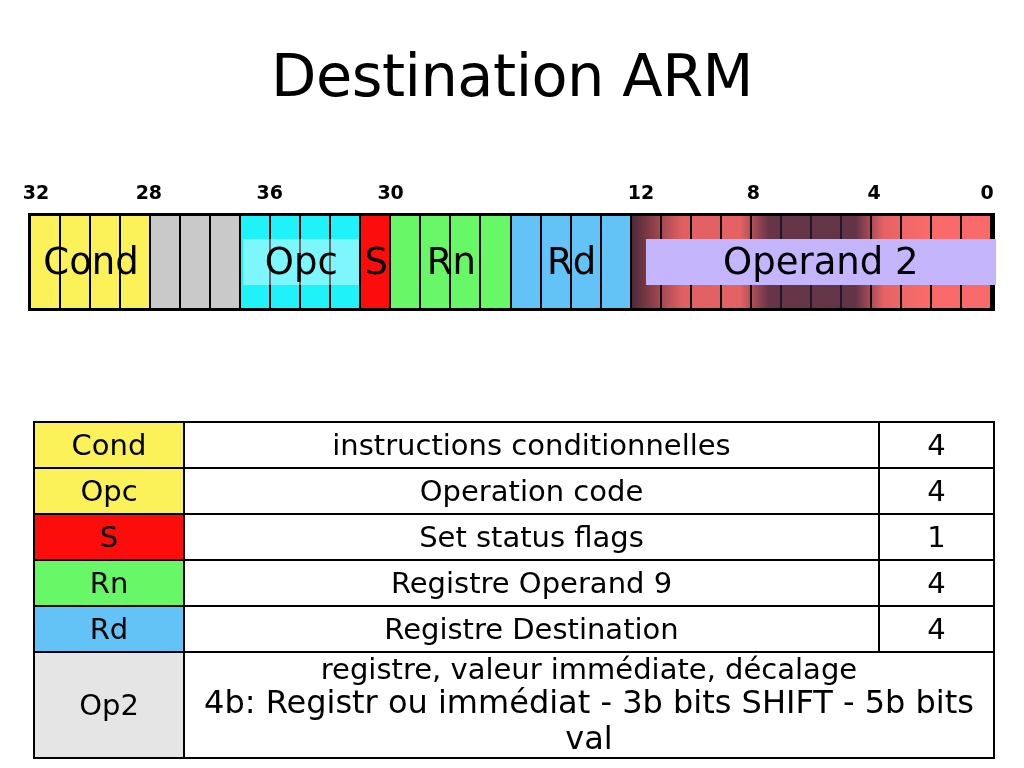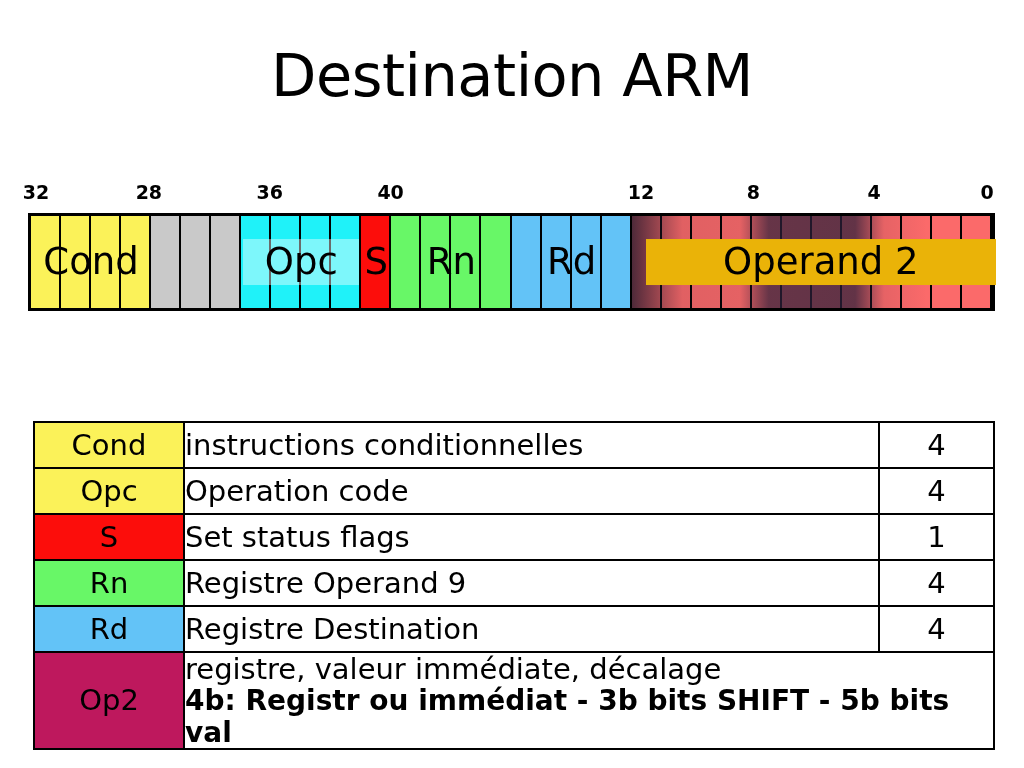--- a/index.html
+++ b/index.html
@@ -105,43 +105,43 @@
     font-family:"DejaVu Sans", sans-serif;
     color:#000;
   }
   td.swatch{
     width:148px;
     text-align:center;
     font-size:29px;
     line-height:1.05;
   }
   td.desc{
-    text-align:left;
+    text-align:center;
     font-size:29px;
     line-height:1.12;
   }
   td.count{
     width:113px;
     text-align:center;
     font-size:29px;
   }
   tr.row-std td{ height:44px; }
   tr.row-tall td{ height:84px; }
-  .desc-line2{ display:block; font-weight:700; font-size:28px; }
+  .desc-line2{ display:block; font-weight:400; font-size:32px; }
 </style>
 </head>
 <body>
 
 <div id="title">Destination ARM</div>
 
 <div id="ruler">
     <div class="tick-label" style="left: 8px; text-align: right;">32</div>
     <div class="tick-label" style="left: 120.875px;">28</div>
     <div class="tick-label" style="left: 241.75px;">36</div>
-    <div class="tick-label" style="left: 362.625px;">40</div>
+    <div class="tick-label" style="left: 362.625px;">30</div>
     <div class="tick-label" style="left: 483.5px; margin-top: 48px;">16</div>
     <div class="tick-label" style="left: 613px;">12</div>
     <div class="tick-label" style="left: 725.25px;">8</div>
     <div class="tick-label" style="left: 846.125px;">4</div>
     <div class="tick-label" style="left: 959px;">0</div>
   </div>
 
 <div id="bitfield">
     <div class="bitcell" style="background: rgb(251, 242, 89);"></div>
     <div class="bitcell" style="background: rgb(251, 242, 89);"></div>
@@ -173,21 +173,21 @@
     <div class="bitcell" style="background: rgb(251, 106, 106);"></div>
     <div class="bitcell" style="background: rgb(251, 106, 106);"></div>
     <div class="bitcell" style="background: rgb(251, 106, 106);"></div>
     <div class="bitcell" style="background: rgb(251, 106, 106);"></div>
     <div class="bitcell" style="background: rgb(251, 106, 106);"></div>
     <div class="bitcell" style="background: rgb(251, 106, 106);"></div>
     <div class="bitcell" style="background: rgb(251, 106, 106);"></div>
     <div class="bitcell" style="background: rgb(251, 106, 106);"></div>
     <div class="bitcell" style="background: rgb(251, 106, 106);"></div>
     <div class="bitcell" style="background: rgb(251, 106, 106);"></div>
-    <div class="field-label" style="left: 615.04px; width: 349.564px; background: #eab308;">Operand 2</div>
+    <div class="field-label" style="left: 615.04px; width: 349.564px; background: #c4b5fd;">Operand 2</div>
     <div id="op2-shadow" style="left: 600.625px; top: 0px; width: 360.375px; height: 100%;"></div>
   </div>
 
 <table id="table">
   <tbody>
       <tr class="row-std">
         <td class="swatch" style="background: rgb(251, 242, 89);">Cond</td>
         <td class="desc">instructions conditionnelles</td>
         <td class="count">4</td>
       </tr>
@@ -205,17 +205,17 @@
         <td class="swatch" style="background: rgb(104, 247, 103);">Rn</td>
         <td class="desc">Registre Operand 9</td>
         <td class="count">4</td>
       </tr>
       <tr class="row-std">
         <td class="swatch" style="background: rgb(99, 195, 247);">Rd</td>
         <td class="desc">Registre Destination</td>
         <td class="count">4</td>
       </tr>
       <tr class="row-tall">
-        <td class="swatch" style="background: #be185d;">Op2</td>
+        <td class="swatch" style="background: #e5e5e5;">Op2</td>
         <td class="desc" colspan="2"><span>registre, valeur immédiate, décalage</span><span class="desc-line2">4b: Registr ou immédiat - 3b bits SHIFT - 5b bits val</span></td>
       </tr>
     </tbody>
 </table>
 
 </body></html>

